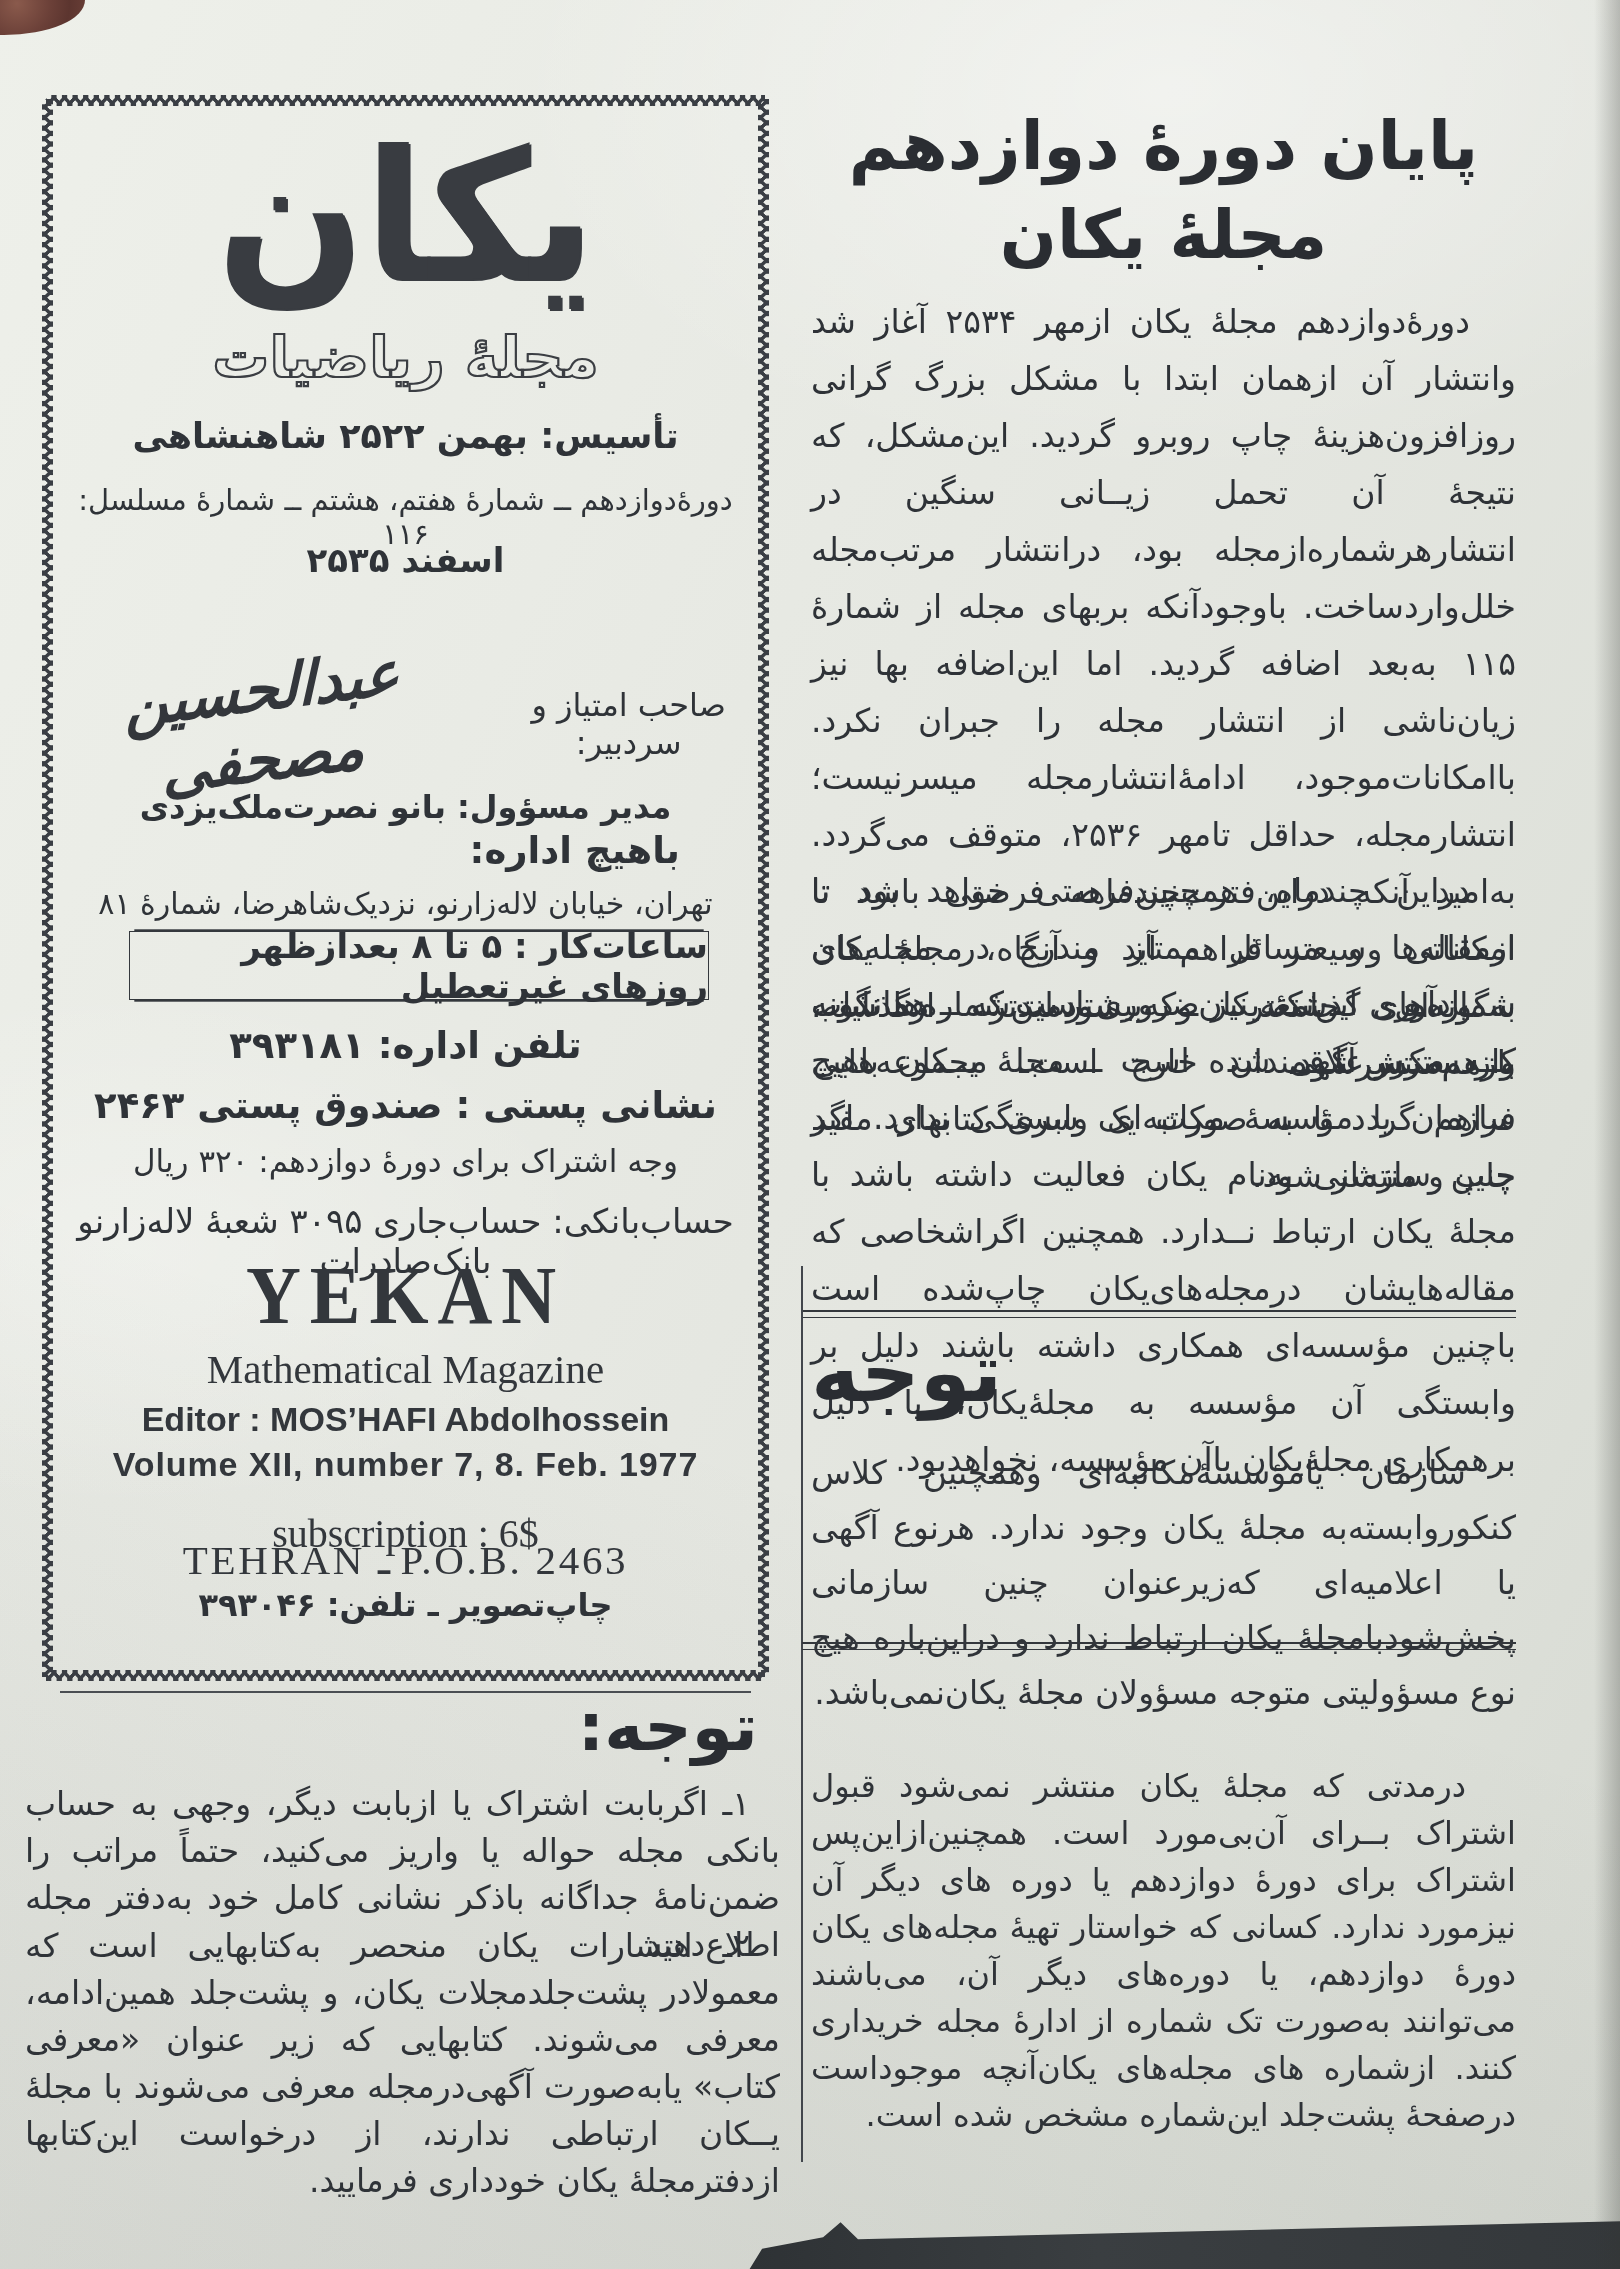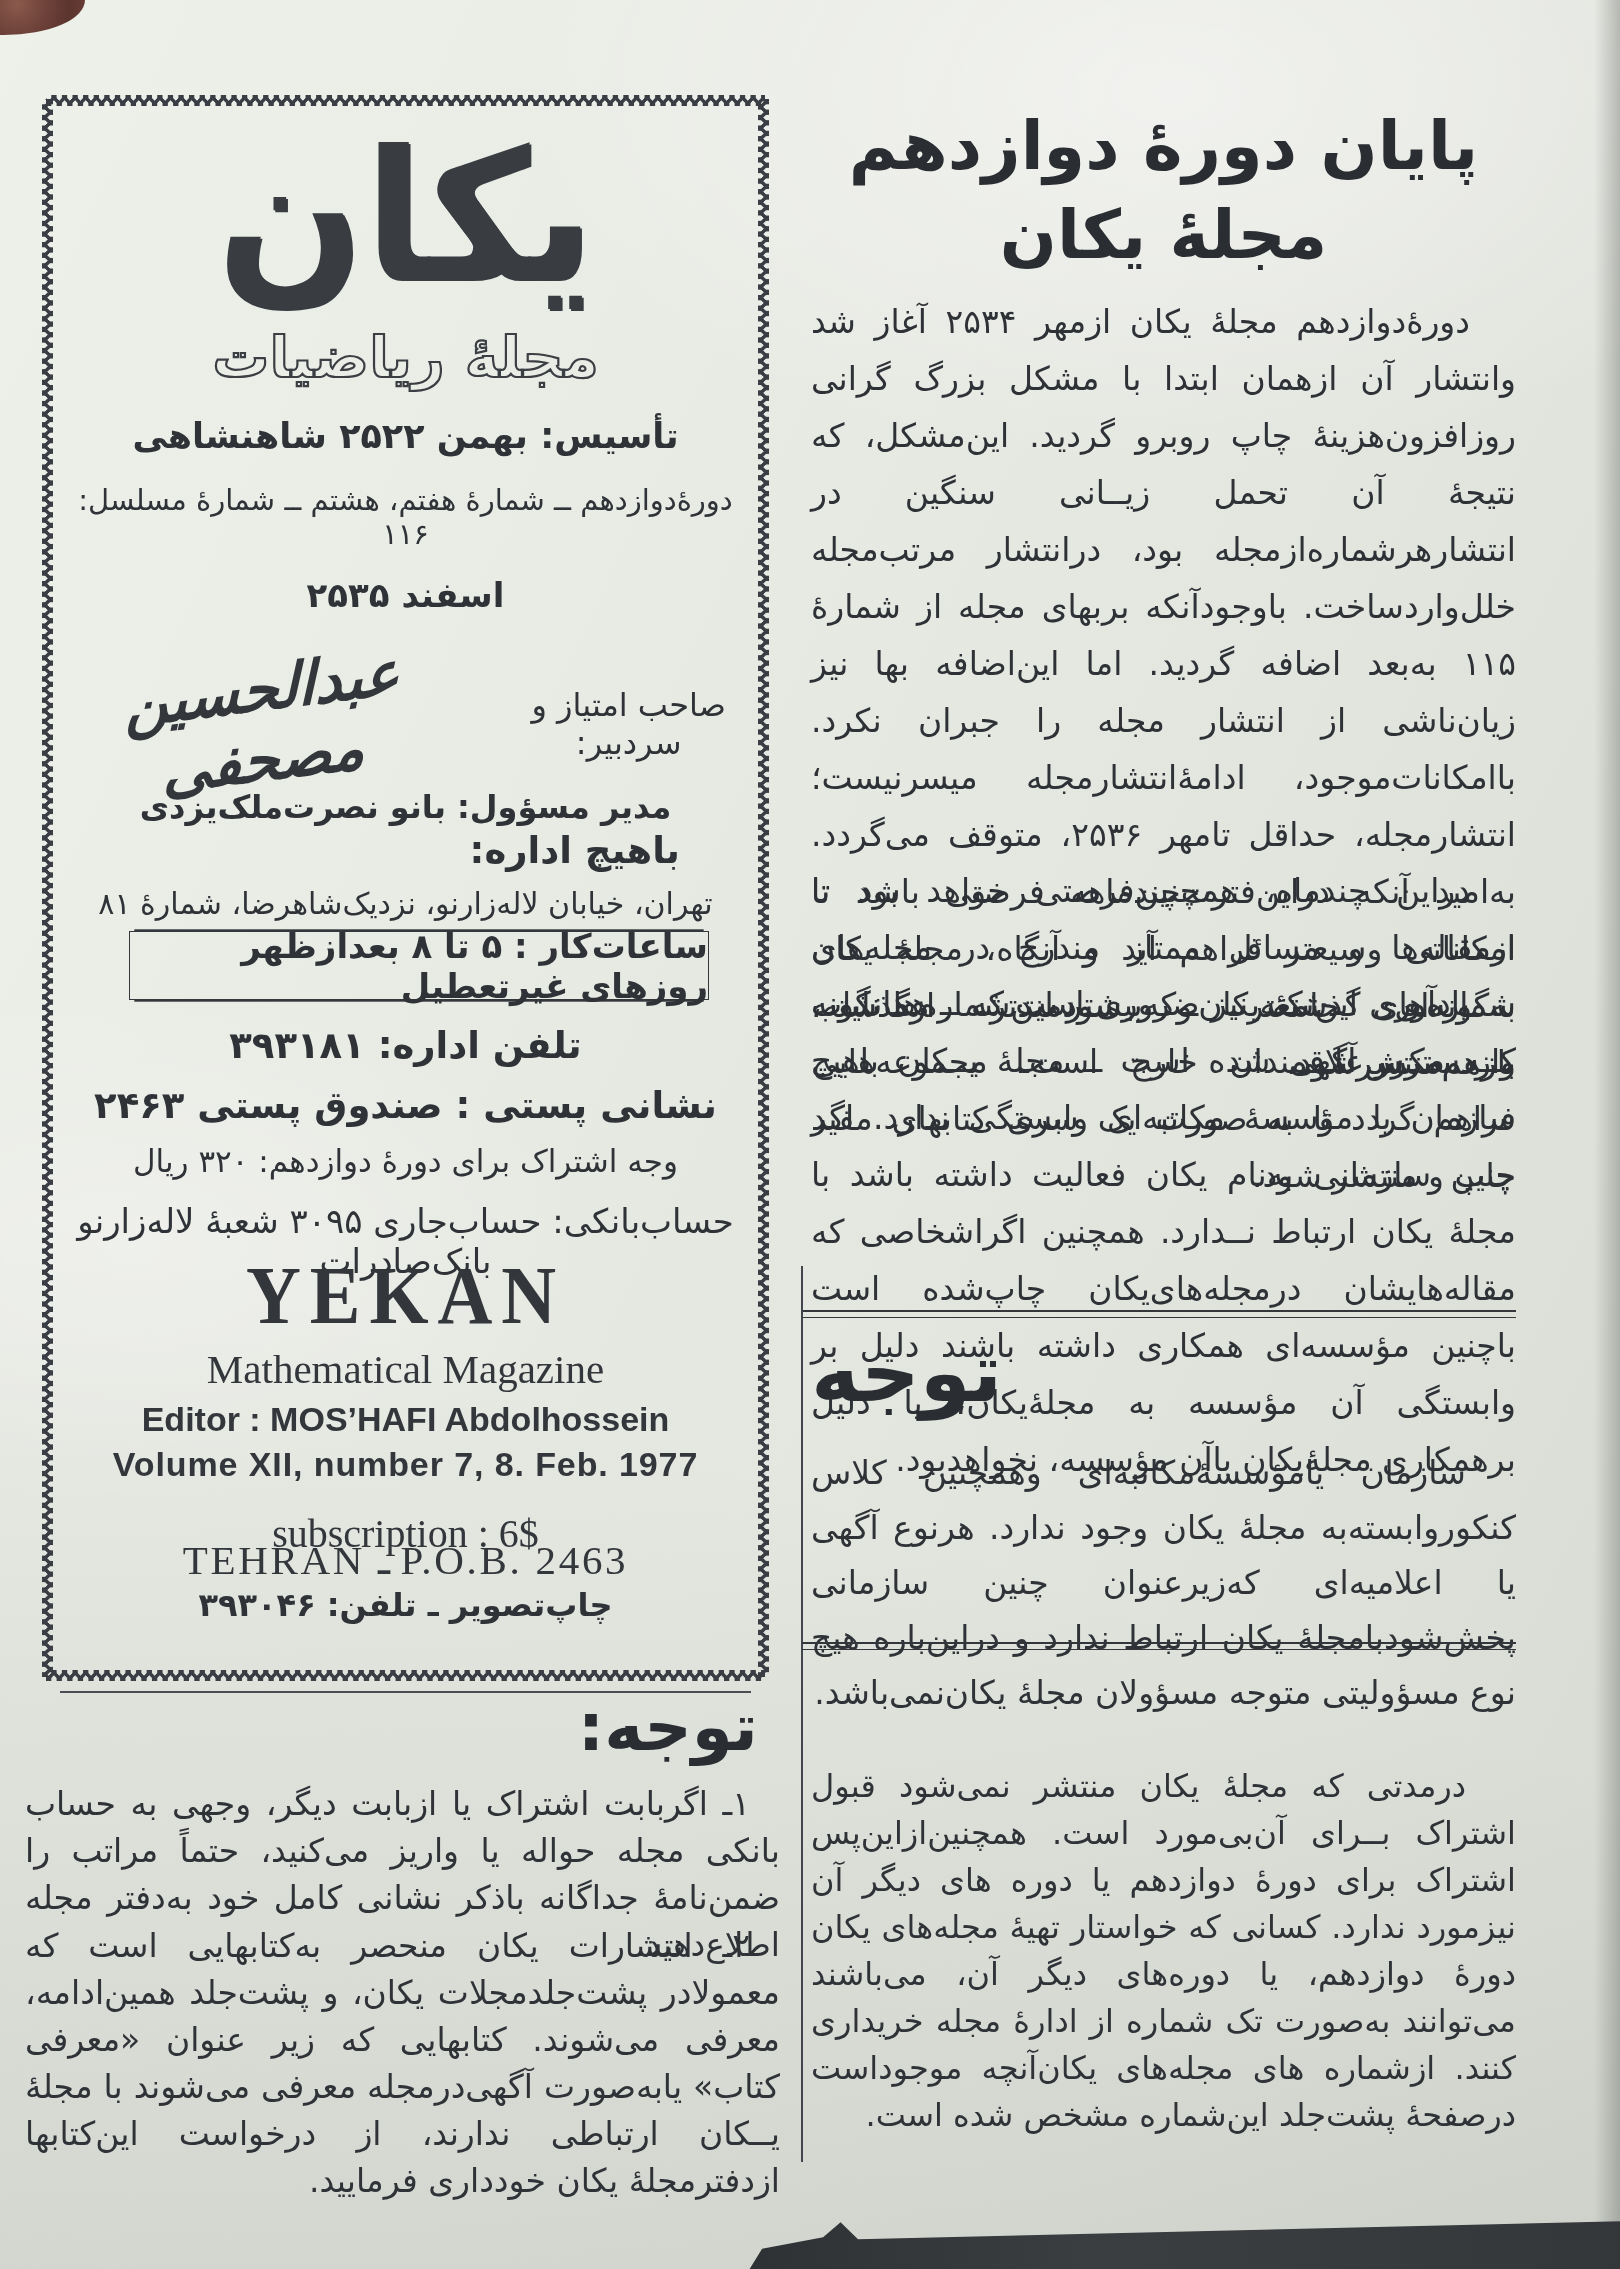--- a/index.html
+++ b/index.html
@@ -68,21 +68,21 @@
     top:26.6px;font-size:173px;line-height:1;font-weight:900;color:#393c41;
     letter-spacing:-5.3px;transform:scaleY(1.04);
     text-shadow:1.8px 1.8px 0 #393c41;
   }
   .logo-sub{
     top:220px;font-size:57px;font-weight:900;letter-spacing:5.3px;
     color:transparent;-webkit-text-stroke:2.2px #3b3e43;
   }
   .founded{top:312px;font-size:35px;font-weight:bold;}
   .issue-line{top:379px;font-size:29px;}
-  .month-line{top:436px;font-size:34px;font-weight:bold;letter-spacing:3.5px;margin-top:35px;}
+  .month-line{top:436px;font-size:34px;font-weight:bold;letter-spacing:3.5px;}
   .owner-row{
     top:550px;display:flex;flex-direction:row;justify-content:center;
     align-items:center;gap:23px;direction:rtl;
   }
   .owner-label{font-size:32px;}
   .owner-sig{
     font-size:60px;font-weight:bold;font-style:italic;
     transform:rotate(-7deg) skewX(-6deg);letter-spacing:-1.8px;color:#33363b;
   }
   .director{top:674px;font-size:32px;font-weight:bold;margin-top:10px;}

